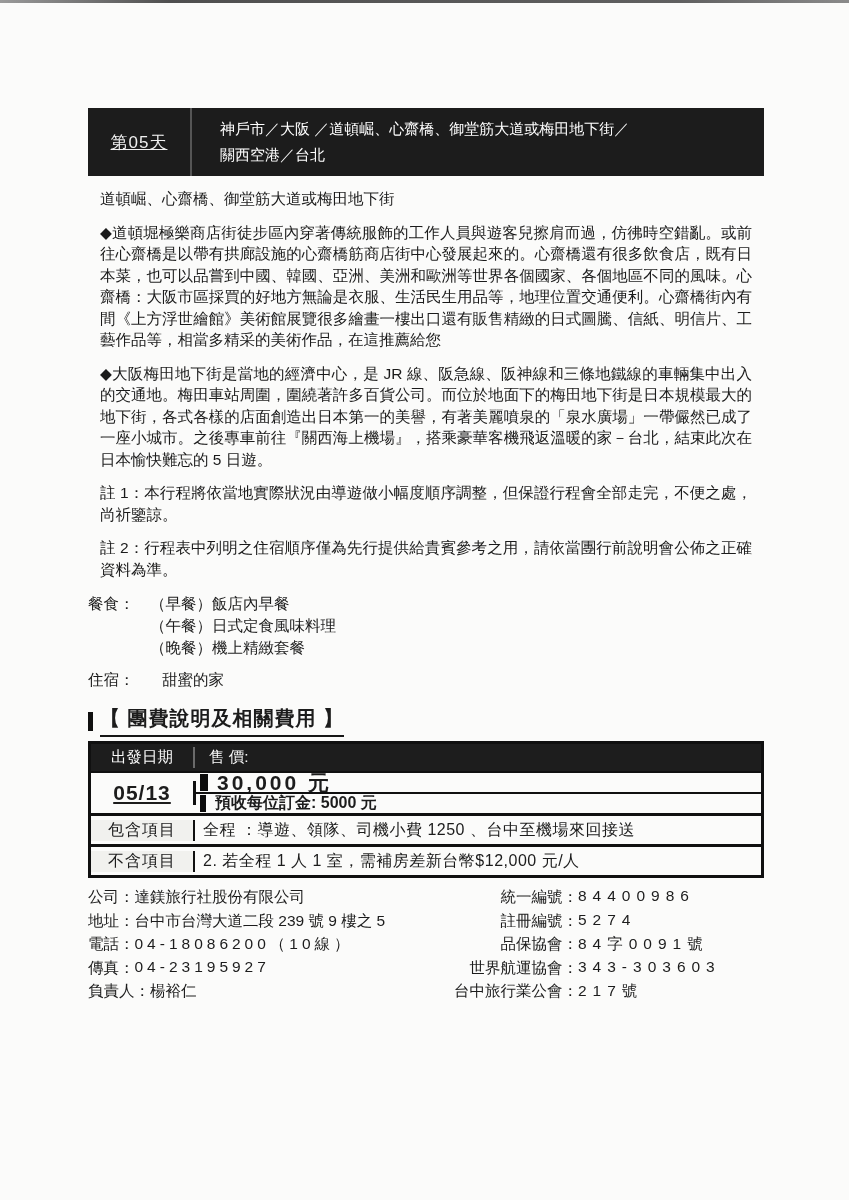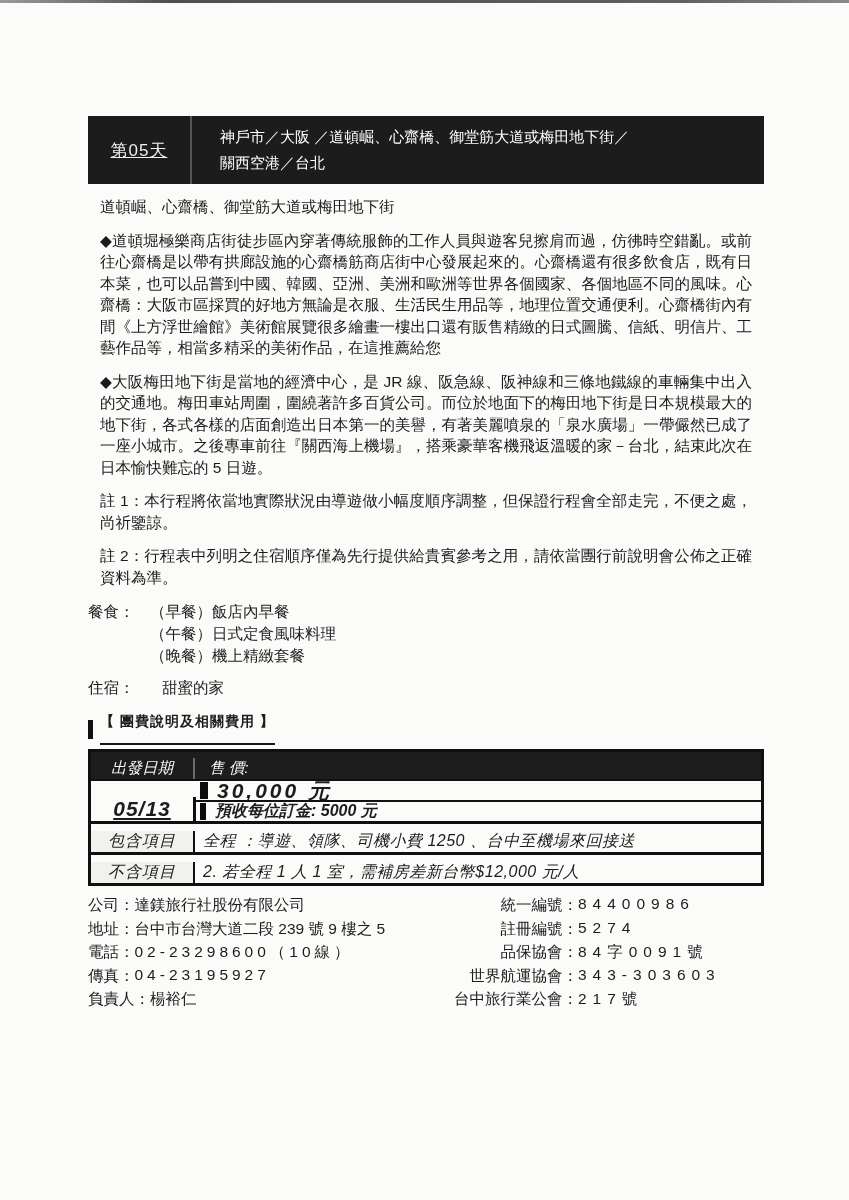--- a/index.html
+++ b/index.html
@@ -3,21 +3,21 @@
 <meta charset="utf-8">
 <style>
   html,body{margin:0;padding:0;}
   body{
     width:849px;height:1200px;position:relative;
     background:#fbfbfa;
     font-family:"Liberation Sans","DejaVu Sans",sans-serif;
     color:#1c1c1c;overflow:hidden;
   }
   .scan-top-edge{position:absolute;top:0;left:0;width:849px;height:3px;background:linear-gradient(90deg,#9a9a9a,#4f4f4f 20%,#606060 80%,#8a8a8a);}
-  .content{position:absolute;left:88px;top:116px;width:676px;}
+  .content{position:absolute;left:88px;top:108px;width:676px;}
 
   
   .day-header{display:flex;background:#1c1c1c;min-height:68px;}
   .day-cell{width:102px;display:flex;align-items:center;justify-content:center;border-right:2px solid #555;}
   .day-cell span{color:#f0f0f0;font-size:17px;text-decoration:underline;letter-spacing:1px;}
   .route-cell{flex:1;padding:8px 10px 6px 28px;color:#ffffff;font-size:15px;line-height:26px;}
 
   
   .bodytext{margin-top:8px;font-size:15.5px;line-height:21.5px;text-align:justify;word-break:break-all;color:#1b1b1b;}
   .bodytext p{margin:12px;}
@@ -26,24 +26,24 @@
   .meals{margin-top:13px;display:flex;font-size:15.5px;line-height:22px;}
   .meals .lbl{width:62px;flex:none;}
   .meal-items div{margin:0;}
   .lodging{margin-top:11px;display:flex;font-size:15.5px;}
   .lodging .lbl{width:62px;flex:none;}
   .lodging .val{margin-left:12px;}
 
   
   .fees-title{margin-top:14px;display:flex;align-items:center;}
   .fees-title .vbar{width:5px;height:19px;background:#101010;margin-right:7px;flex:none;}
-  .fees-title span{font-weight:bold;font-size:14px;border-bottom:2px solid #161616;padding-bottom:12px;letter-spacing:1px;}
+  .fees-title span{font-weight:bold;font-size:20px;border-bottom:2px solid #161616;padding-bottom:3px;letter-spacing:1px;}
 
   .fee-table{margin-top:4px;border:3px solid #101010;}
-  .ft-row{display:flex;align-items:flex-end;font-style:italic;}
+  .ft-row{display:flex;align-items:center;}
   .ft-head{background:#1d1d1d;color:#fafafa;height:27px;font-size:15.5px;}
   .ft-head .ft-l{border-right:2px solid #6a6a6a;}
   .ft-l{width:102px;flex:none;display:flex;align-items:center;justify-content:center;}
   .ft-v{flex:1;display:flex;align-items:center;padding-left:14px;}
   .ft-price{border-top:2px solid #101010;}
   .ft-price .ft-l{border-right:3px solid #101010;}
   .date-val{font-size:21px;font-weight:bold;text-decoration:underline;letter-spacing:1px;}
   .price-stack{flex:1;display:flex;flex-direction:column;}
   .price-line{display:flex;align-items:center;height:19px;}
   .price-line .vbar{width:8px;align-self:stretch;background:#0c0c0c;margin:1px 9px 1px 4px;flex:none;}
@@ -155,21 +155,21 @@
         <span>台中市台灣大道二段 239 號 9 樓之 5</span>
       </div>
       <div class="c-right">
         <span class="lbl">註冊編號：</span>
         <span class="spaced">5274</span>
       </div>
     </div>
     <div class="company-row">
       <div class="c-left">
         <span class="lbl">電話：</span>
-        <span class="spaced-sm">02-23298600（10線）</span>
+        <span class="spaced-sm">04-18086200（10線）</span>
       </div>
       <div class="c-right">
         <span class="lbl">品保協會：</span>
         <span class="spaced">84字0091號</span>
       </div>
     </div>
     <div class="company-row">
       <div class="c-left">
         <span class="lbl">傳真：</span>
         <span class="spaced-sm">04-23195927</span>

